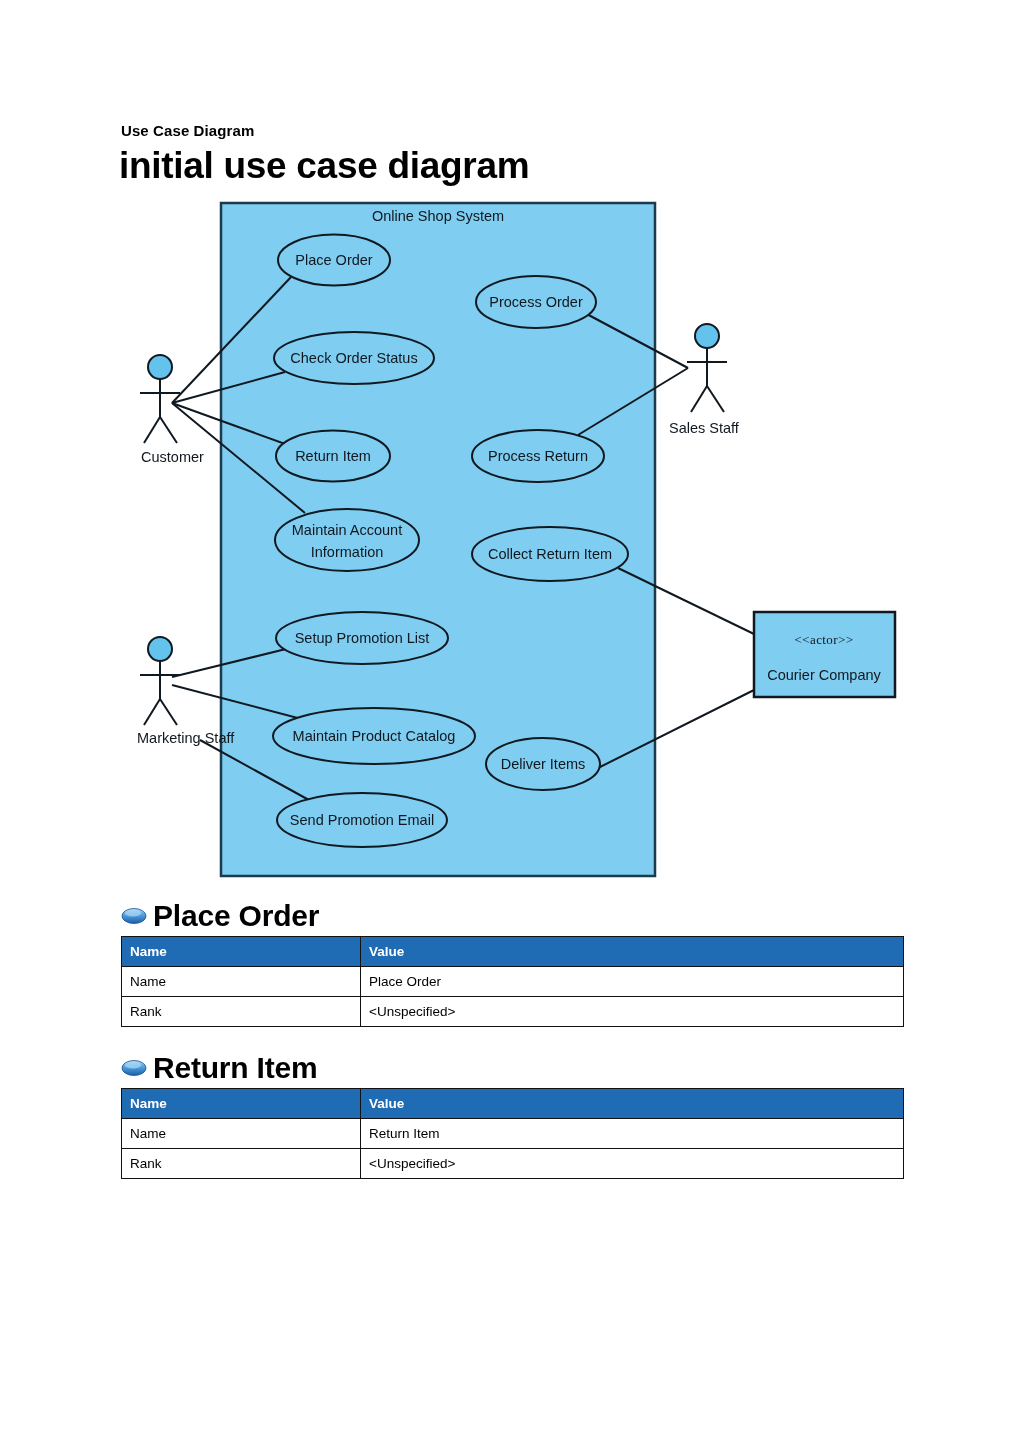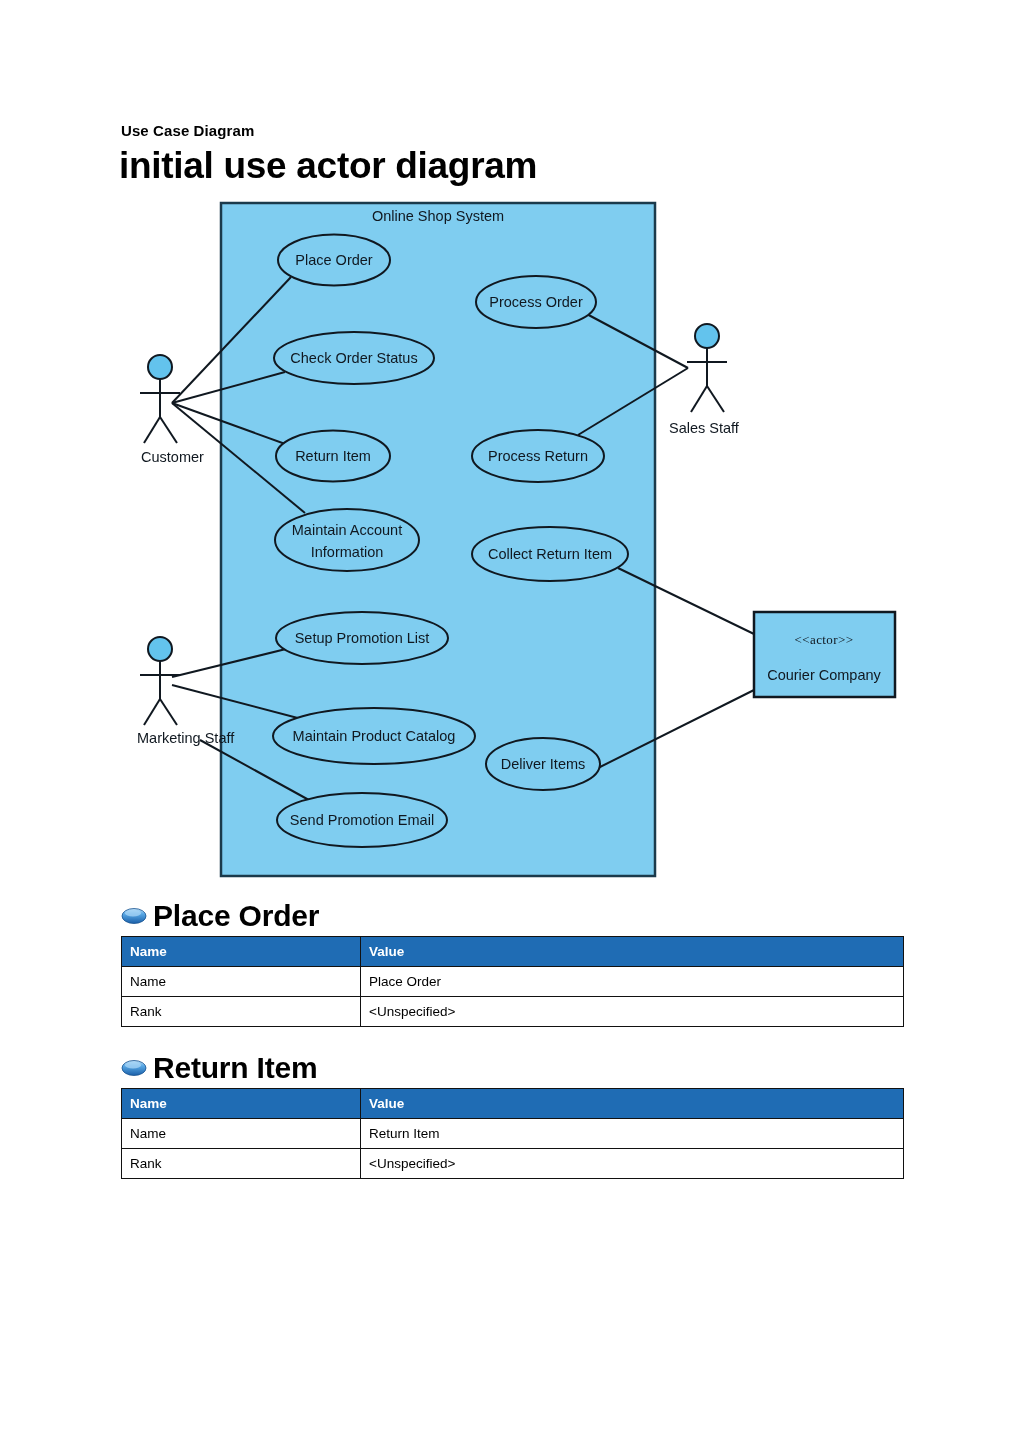--- a/index.html
+++ b/index.html
@@ -117,21 +117,21 @@
   table.props col.c1 { width: 239px; }
   table.props col.c2 { width: 543px; }
 </style>
 </head>
 <body>
 
 <div class="page">
 
   <div class="doc-kicker">Use Case Diagram</div>
 
-  <div class="doc-title">initial use actor diagram</div>
+  <div class="doc-title">initial use case diagram</div>
 
   <div class="diagram-wrap">
     <svg class="diagram" width="1024" height="710" viewBox="0 0 1024 710" xmlns="http://www.w3.org/2000/svg">
 
       <defs>
         <linearGradient id="bulletGrad" x1="0" y1="0" x2="0" y2="1">
           <stop offset="0%" stop-color="#bfe0f7"></stop>
           <stop offset="35%" stop-color="#5aa9e6"></stop>
           <stop offset="100%" stop-color="#1a5fa8"></stop>
         </linearGradient>

